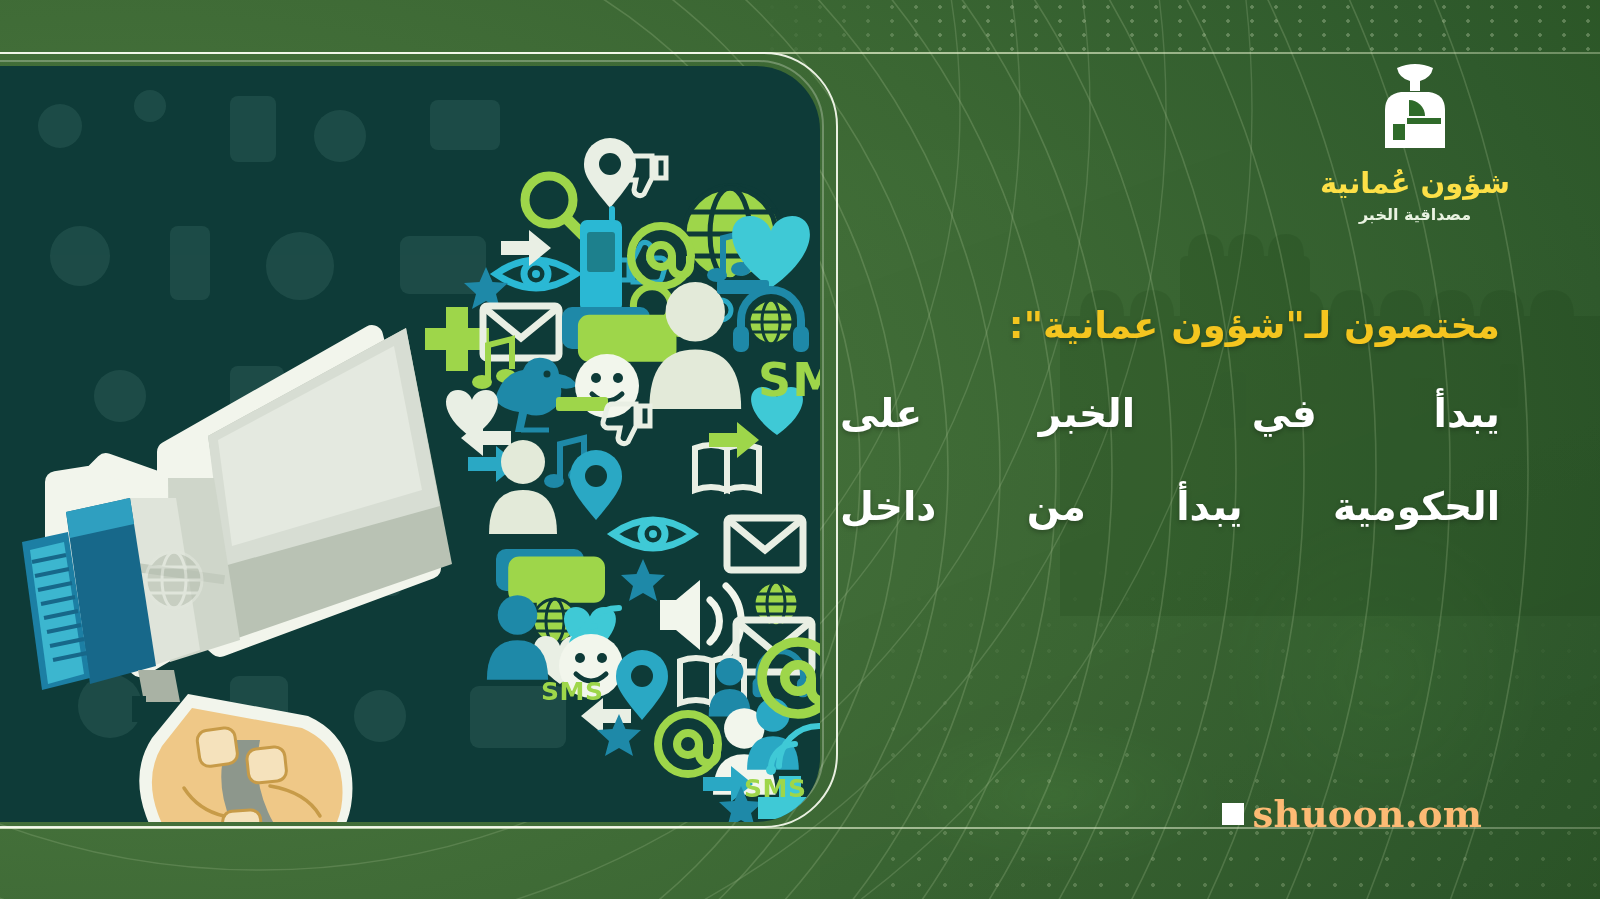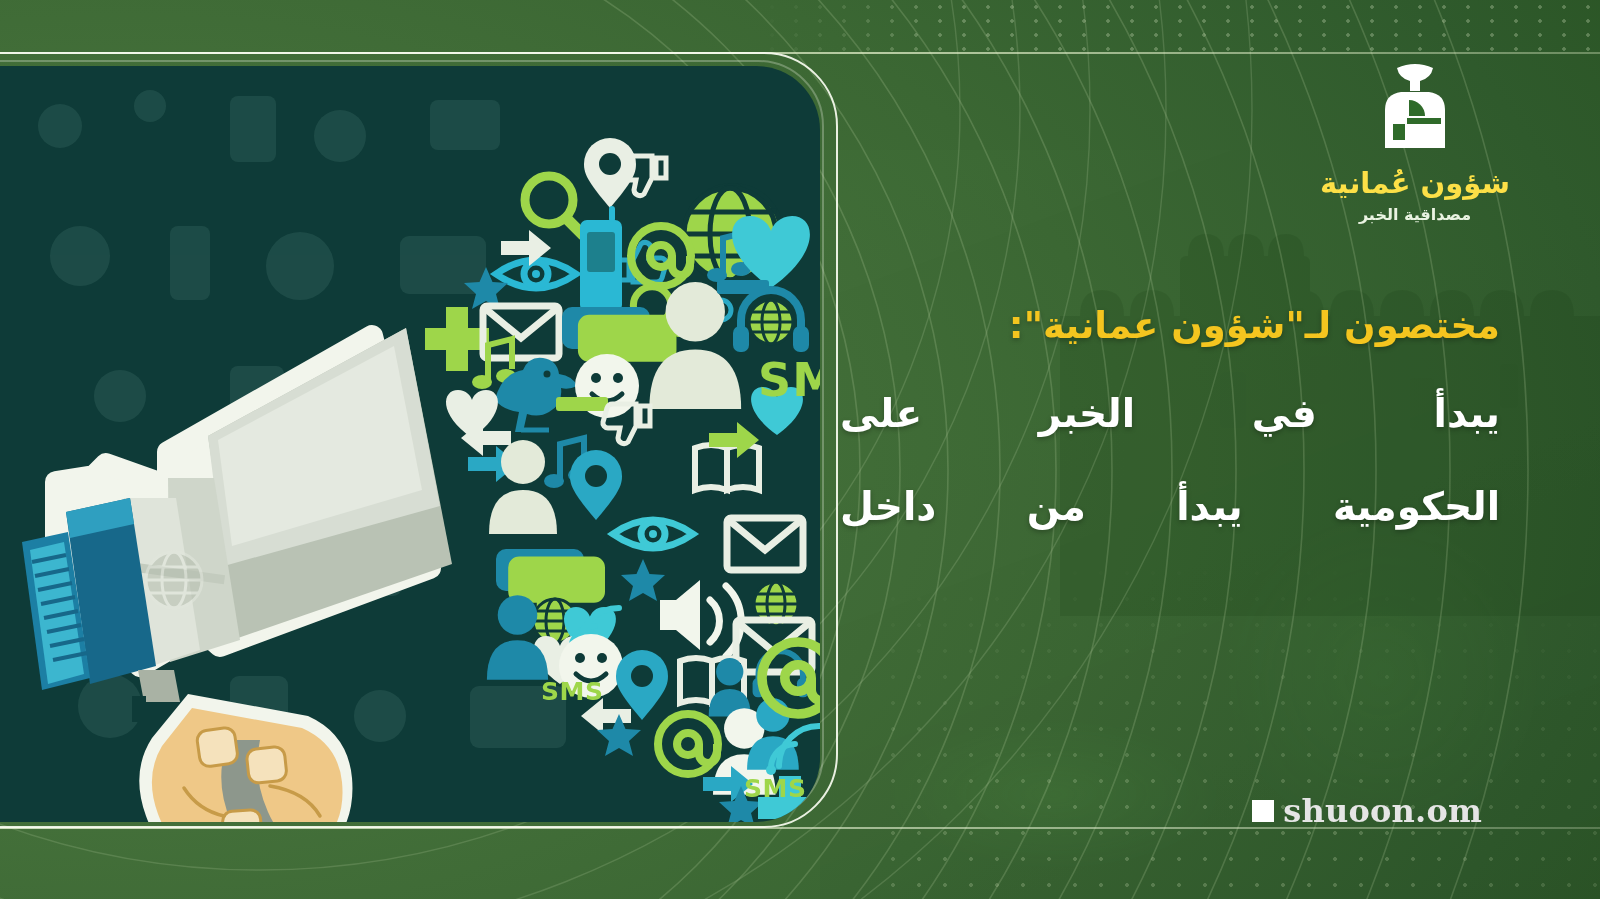--- a/index.html
+++ b/index.html
@@ -124,22 +124,22 @@
   .hl-line.justify > span{display:inline-block;margin-top:37px;}
 
   
   .site{
     position:absolute;right:118px;top:792px;
     display:flex;align-items:center;gap:9px;
     direction:ltr;
   }
   .site-sq{width:22px;height:22px;background:#ffffff;display:block;}
   .site-txt{
-    color:#e5e5e5;font-family:"DejaVu Serif","Liberation Serif",serif;
-    font-size:32px;font-weight:700;letter-spacing:.2px;
+    color:#fdba74;font-family:"DejaVu Serif","Liberation Serif",serif;
+    font-size:37px;font-weight:700;letter-spacing:.2px;
   }
 </style>
 </head>
 <body>
 
 <div class="stage">
 
   <div class="bg-base"></div>
   <div class="bg-photo"></div>
 

